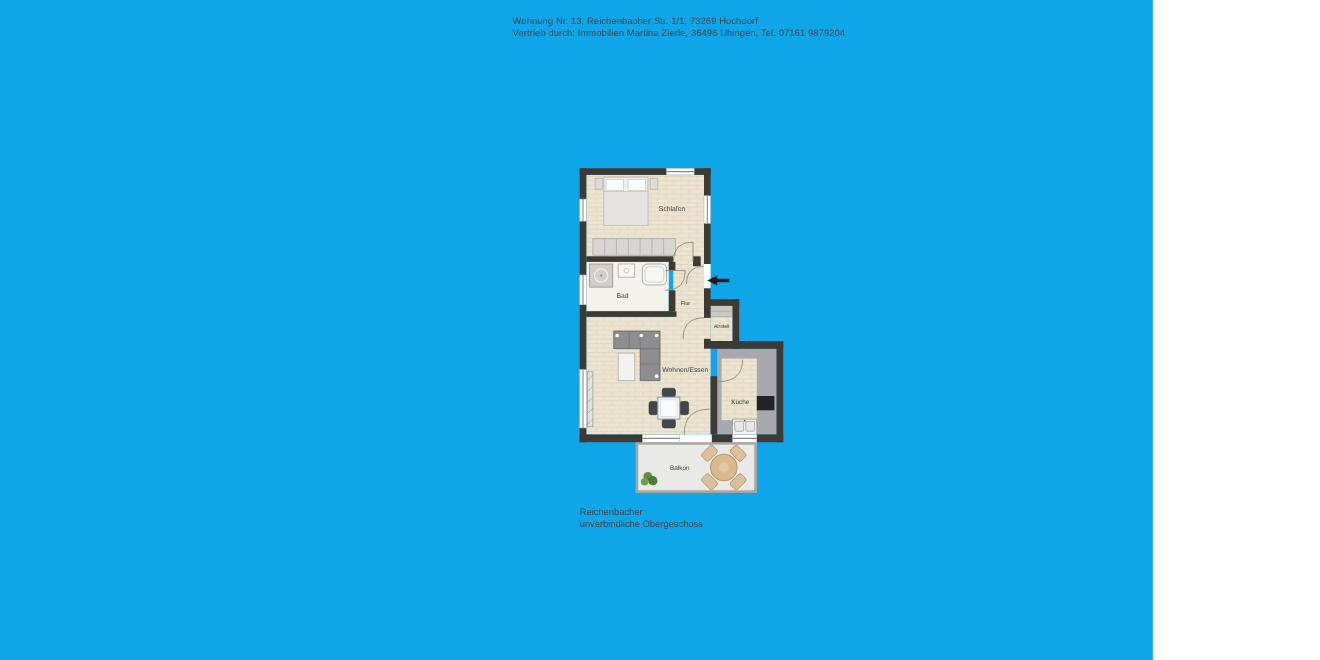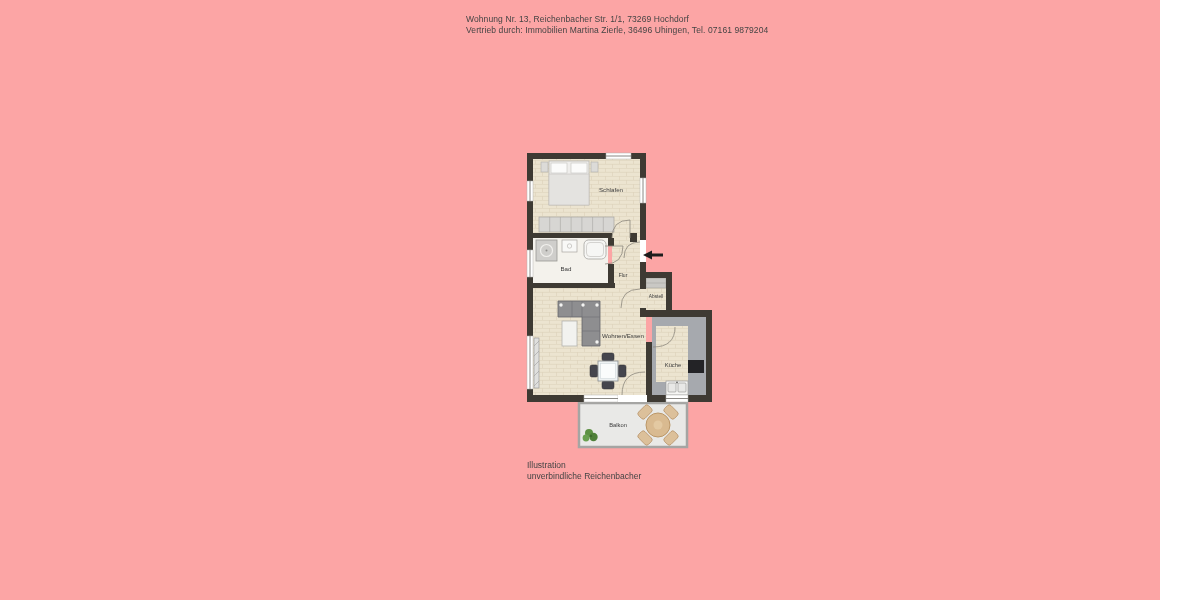--- a/index.html
+++ b/index.html
@@ -1,16 +1,16 @@
 <!DOCTYPE html>
 <html><head>
 <meta charset="utf-8">
 <style>
   html,body{margin:0;padding:0;background:#ffffff;}
-  .canvas{position:relative;width:1160px;height:600px;background:#fca5a5;overflow:hidden;
+  .canvas{position:relative;width:1048px;height:600px;background:#0ea5e9;overflow:hidden;
           font-family:"Liberation Sans", sans-serif;}
   .header-block{position:absolute;left:466px;top:14px;font-size:8.5px;line-height:10.5px;
                 color:#444444;letter-spacing:0.1px;white-space:nowrap;}
   .footer-block{position:absolute;left:527px;top:460px;font-size:8.5px;line-height:11px;
                 color:#444444;white-space:nowrap;}
   .plan-svg{position:absolute;left:510px;top:145px;}
   .room-label{font-family:"Liberation Sans", sans-serif;fill:#3c3c3c;}
 </style>
 </head>
 <body>
@@ -208,17 +208,17 @@
       <text x="566" y="271" font-size="6.2">Bad</text>
       <text x="623" y="277" font-size="5">Flur</text>
       <text x="656" y="298" font-size="4.8">Abstell</text>
       <text x="623" y="338" font-size="6.2">Wohnen/Essen</text>
       <text x="673" y="367" font-size="5.8">Küche</text>
       <text x="618" y="427" font-size="5.8">Balkon</text>
     </g>
   </svg>
 
   <div class="footer-block">
-    <div>Illustration</div>
-    <div>unverbindliche Reichenbacher</div>
+    <div>Reichenbacher</div>
+    <div>unverbindliche Obergeschoss</div>
   </div>
 
 </div>
 
 </body></html>

